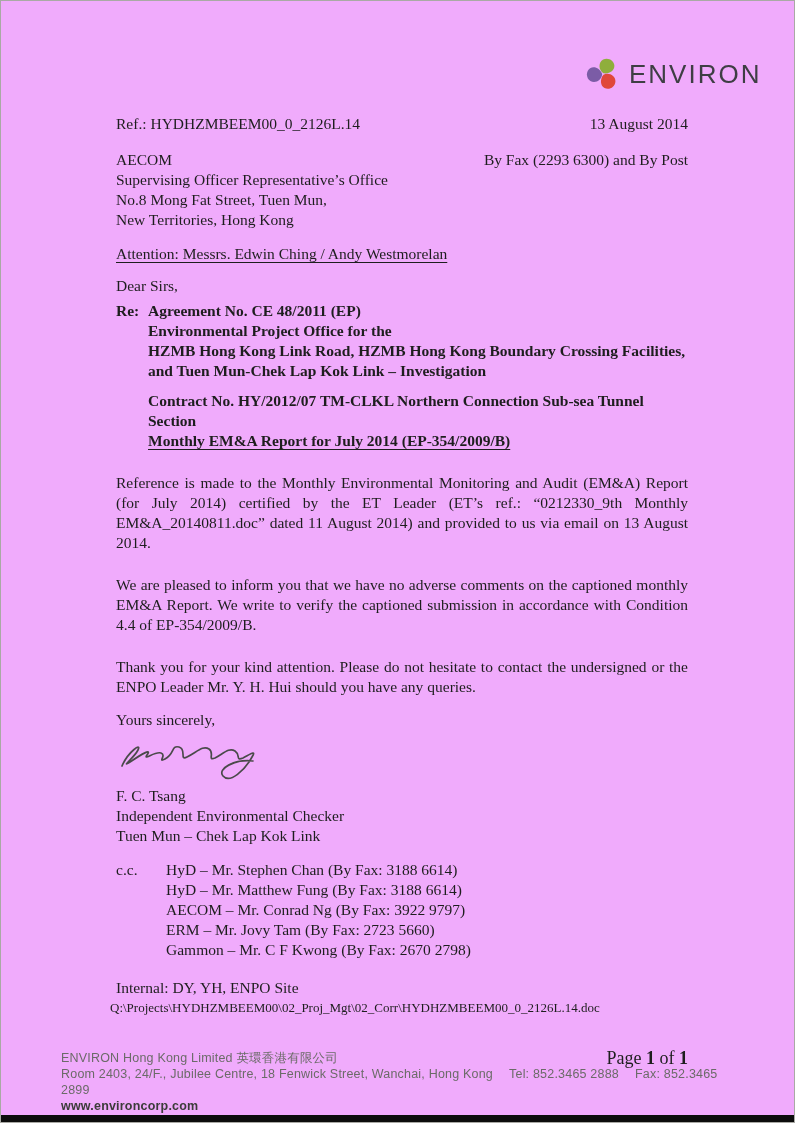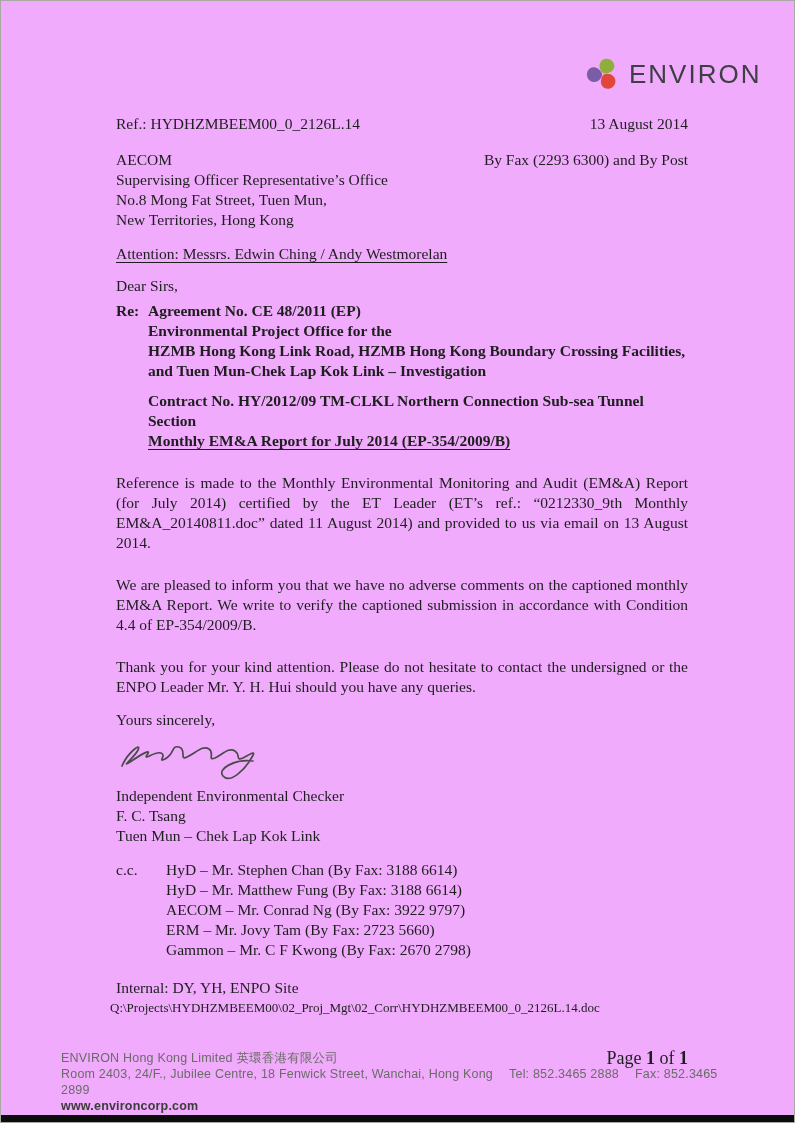--- a/index.html
+++ b/index.html
@@ -96,39 +96,39 @@
       <span class="re-label">Re:</span>
       <div>
         <div>Agreement No. CE 48/2011 (EP)</div>
         <div>Environmental Project Office for the</div>
         <div>HZMB Hong Kong Link Road, HZMB Hong Kong Boundary Crossing Facilities,</div>
         <div>and Tuen Mun-Chek Lap Kok Link – Investigation</div>
       </div>
     </div>
 
     <div class="re2">
-      <div>Contract No. HY/2012/09 TM-CLKL Northern Connection Sub-sea Tunnel Section</div>
+      <div>Contract No. HY/2012/07 TM-CLKL Northern Connection Sub-sea Tunnel Section</div>
       <div class="underlined">Monthly EM&amp;A Report for July 2014 (EP-354/2009/B)</div>
     </div>
 
     <p class="para">Reference is made to the Monthly Environmental Monitoring and Audit (EM&amp;A) Report (for July 2014) certified by the ET Leader (ET’s ref.: “0212330_9th Monthly EM&amp;A_20140811.doc” dated 11 August 2014) and provided to us via email on 13 August 2014.</p>
     <p class="para">We are pleased to inform you that we have no adverse comments on the captioned monthly EM&amp;A Report.  We write to verify the captioned submission in accordance with Condition 4.4 of EP-354/2009/B.</p>
     <p class="para">Thank you for your kind attention.  Please do not hesitate to contact the undersigned or the ENPO Leader Mr. Y. H. Hui should you have any queries.</p>
 
     <div class="closing">Yours sincerely,</div>
 
     <div class="signature">
       <svg width="175" height="54" viewBox="0 0 175 54">
         <path d="M6 34 C 12 20 26 10 22 18 C 18 26 4 36 14 30 C 26 22 36 16 31 23 C 27 29 39 19 45 21 C 51 23 41 31 49 27 C 59 22 55 13 63 15 C 71 17 63 29 71 25 C 81 20 87 13 93 17 C 99 21 91 29 99 26 C 107 22 113 15 119 19 C 125 23 119 29 127 26 C 133 23 141 17 136 25 C 129 38 114 52 107 44 C 101 37 118 27 137 29" fill="none" stroke="#4a4a4a" stroke-width="1.7" stroke-linecap="round"></path>
       </svg>
     </div>
 
     <div>
+      <div>F. C. Tsang</div>
       <div>Independent Environmental Checker</div>
-      <div>F. C. Tsang</div>
       <div>Tuen Mun – Chek Lap Kok Link</div>
     </div>
 
     <div class="cc-row">
       <span class="cc-label">c.c.</span>
       <div>
         <div>HyD – Mr. Stephen Chan (By Fax: 3188 6614)</div>
         <div>HyD – Mr. Matthew Fung (By Fax: 3188 6614)</div>
         <div>AECOM – Mr. Conrad Ng (By Fax: 3922 9797)</div>
         <div>ERM – Mr. Jovy Tam (By Fax: 2723 5660)</div>

